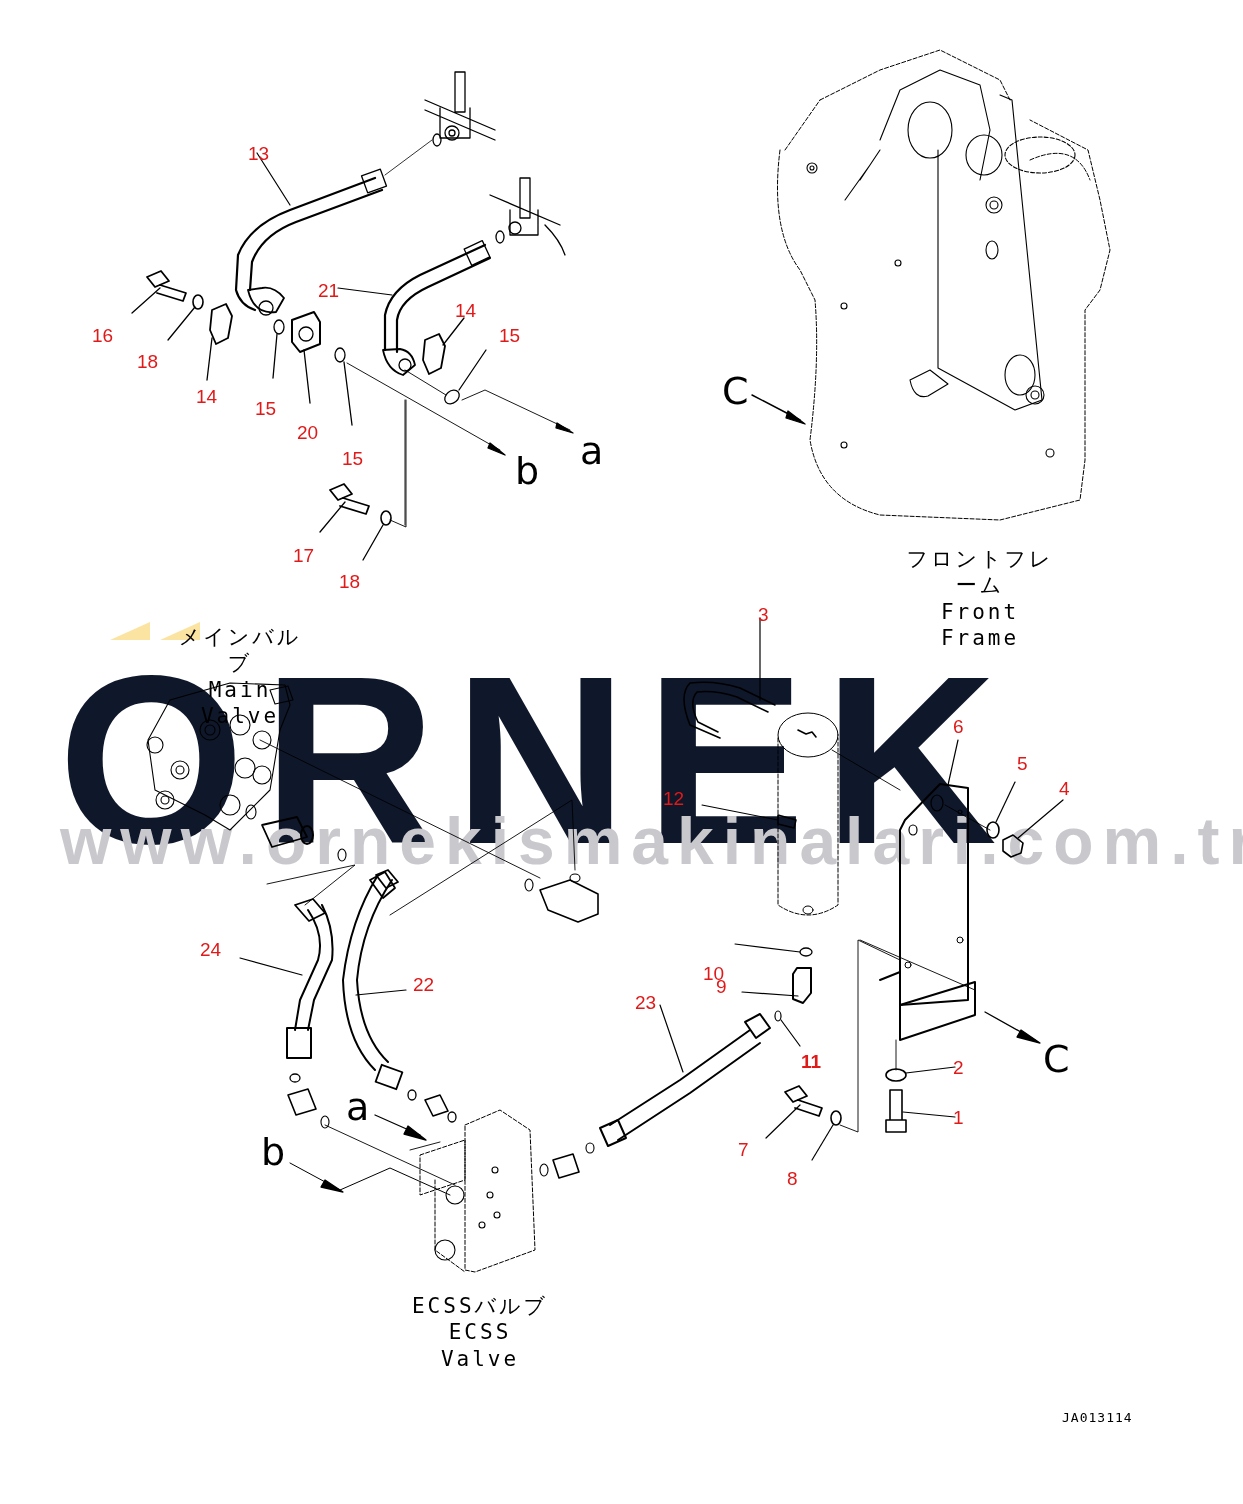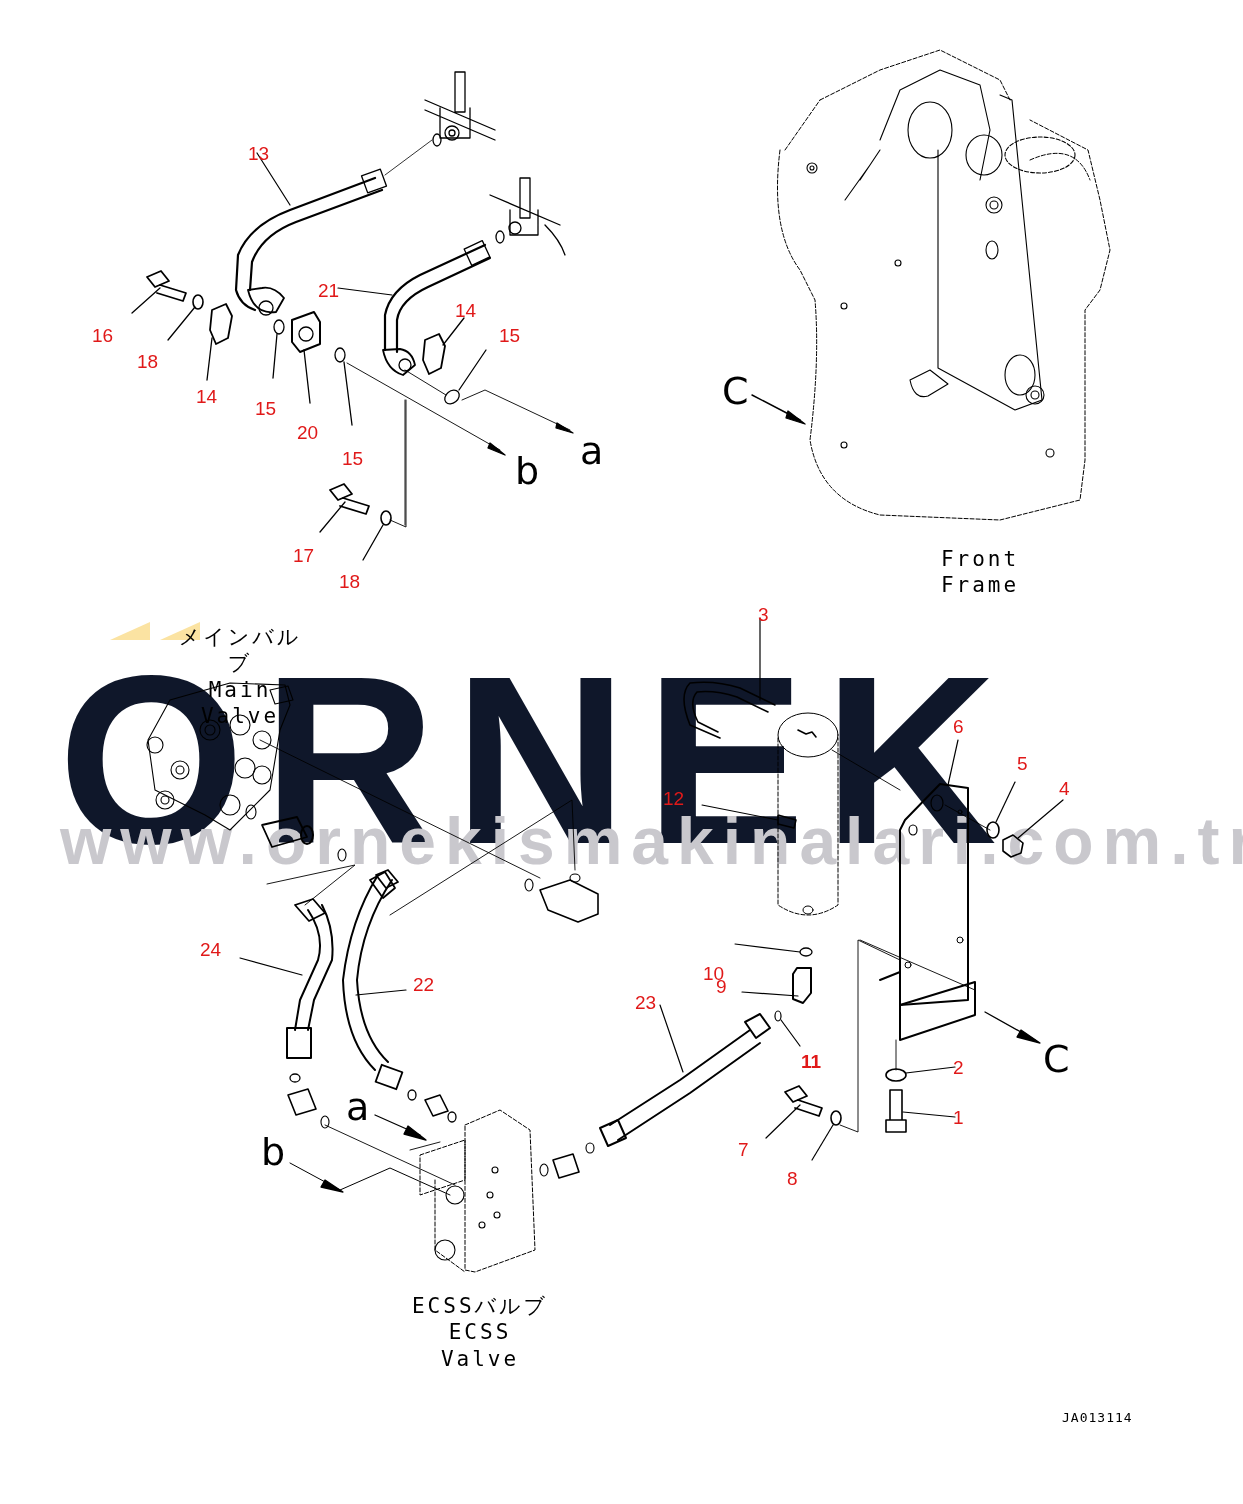--- a/index.html
+++ b/index.html
@@ -291,20 +291,21 @@
 <div class="num" style="left:413px;top:975px;">22</div>
 
 <div class="letter" style="left:580px;top:432px;">a</div>
 <div class="letter" style="left:515px;top:452px;">b</div>
 <div class="letter" style="left:722px;top:372px;">C</div>
 <div class="letter" style="left:1043px;top:1040px;">C</div>
 <div class="letter" style="left:346px;top:1088px;">a</div>
 <div class="letter" style="left:261px;top:1133px;">b</div>
 
 <div class="caption" style="left:895px;top:546px;width:170px;">
+  <div>フロントフレーム</div>
   <div>Front Frame</div>
 </div>
 <div class="caption" style="left:170px;top:624px;width:140px;">
   <div>メインバルブ</div>
   <div>Main Valve</div>
 </div>
 <div class="caption" style="left:405px;top:1293px;width:150px;">
   <div>ECSSバルブ</div>
   <div>ECSS Valve</div>
 </div>

